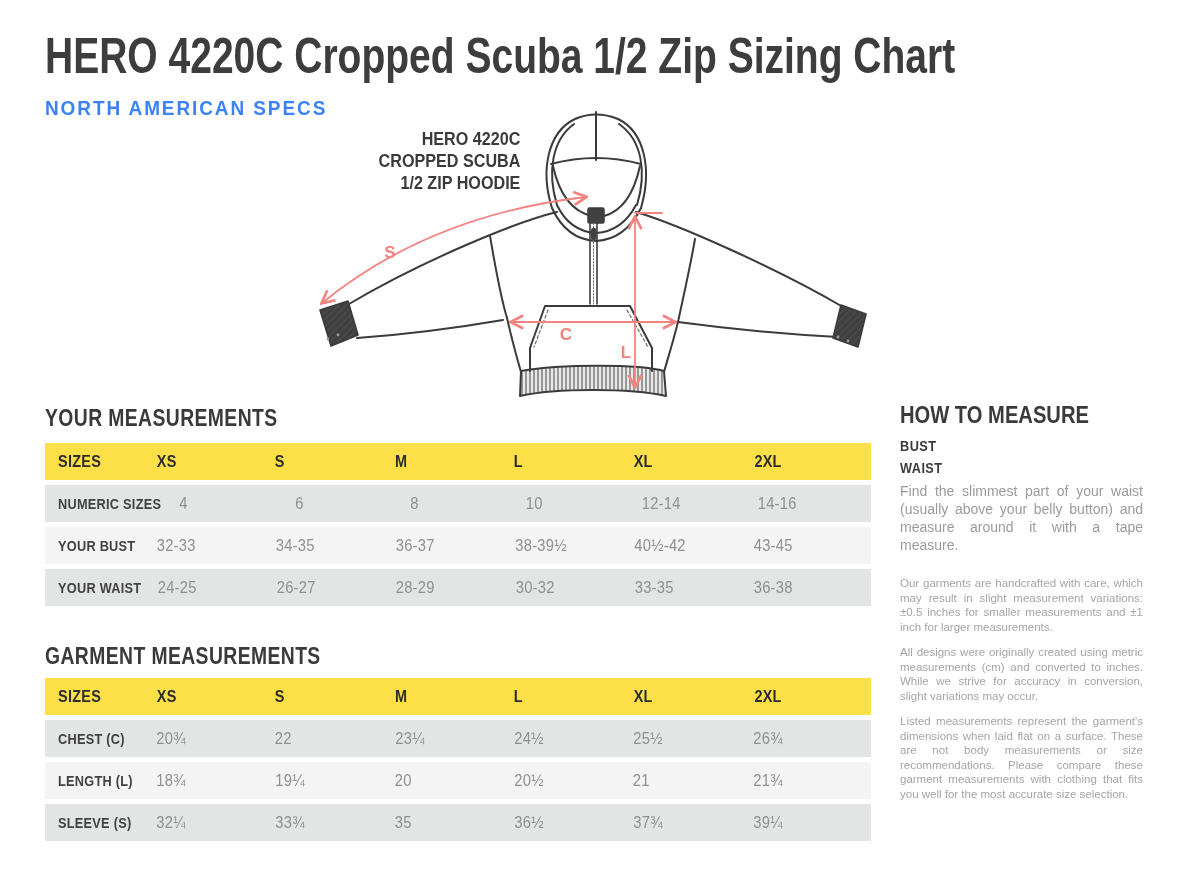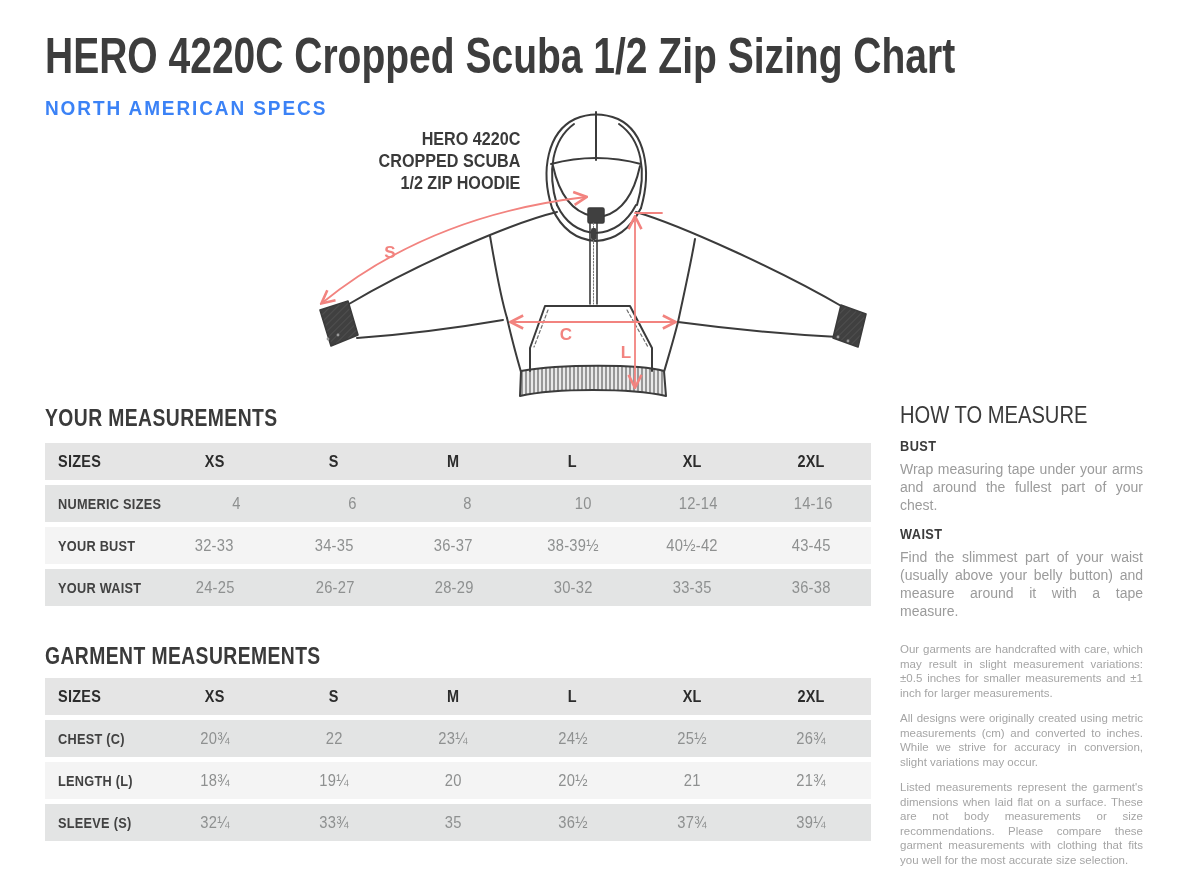--- a/index.html
+++ b/index.html
@@ -29,31 +29,31 @@
 
   .sec-heading{ position:absolute; left:45px; font-size:23px; font-weight:700; color:#3a3a3a;
           letter-spacing:.5px; white-space:nowrap; }
   .h-your{ top:405px;text-align:right; }
   .h-garment{ top:643px; }
 
   .size-table{ position:absolute; left:45px; width:826px; }
   .t-your{ top:443px; }
   .t-garment{ top:678px; }
   .row{ display:flex; align-items:center; height:37px; margin-bottom:5px; }
-  .row.head{ background:#e5e5e5; }
+  .row.head{ background:#fde047; }
   .row.shade-a{ background:#e3e4e4; }
   .row.shade-b{ background:#f4f4f4; }
-  .cell{ flex:1; text-align:center; overflow:visible; }
+  .cell{ flex:1; text-align:left; overflow:visible; }
   .cell.label{ flex:0 0 110px; padding-left:13px; text-align:left; }
   .row.head .cell, .row.head .cell.label{ font-size:17px; font-weight:700; color:#2c2c2c; letter-spacing:.3px; }
   .row .cell.label{ font-size:15px; font-weight:700; color:#424242; letter-spacing:.3px; }
   .cell .val{ font-size:16px; color:#8e9090; letter-spacing:.3px; }
 
   .right-col{ position:absolute; left:900px; top:402px; width:243px; }
-  .htm-heading{ font-size:24px; font-weight:400; color:#3a3a3a; line-height:26px; margin-bottom:10px; white-space:nowrap; }
+  .htm-heading{ font-size:24px; font-weight:700; color:#3a3a3a; line-height:26px; margin-bottom:10px; white-space:nowrap; }
   .sub-heading{ font-size:15px; font-weight:700; color:#3b3b3b; line-height:16px; letter-spacing:.5px; margin-bottom:6px; white-space:nowrap; }
   .measure-p{ font-size:14px; line-height:18px; color:#9b9b9b; text-align:justify; }
   .measure-p.p1{ margin-bottom:12px; }
   .measure-p.p2{ margin-bottom:22px; }
   .note-p{ font-size:11.5px; line-height:14.5px; color:#a5a5a5; text-align:justify; margin-bottom:11px; }
 </style>
 </head>
 <body>
 
 <div class="canvas">
@@ -237,21 +237,20 @@
       <div class="cell"><span class="val cx cx92c">36½</span></div>
       <div class="cell"><span class="val cx cx92c">37¾</span></div>
       <div class="cell"><span class="val cx cx92c">39¼</span></div>
     </div>
   </div>
 
   <div class="right-col">
     <div class="htm-heading"><span class="cx cx82l">HOW TO MEASURE</span></div>
 
     <div class="sub-heading"><span class="cx cx85l">BUST</span></div>
-    <p class="measure-p p1">Wrap measuring tape under your arms and around the fullest part of your chest.</p>
 
     <div class="sub-heading"><span class="cx cx85l">WAIST</span></div>
     <p class="measure-p p2">Find the slimmest part of your waist (usually above your belly button) and measure around it with a tape measure.</p>
 
     <p class="note-p">Our garments are handcrafted with care, which may result in slight measurement variations: ±0.5 inches for smaller measurements and ±1 inch for larger measurements.</p>
     <p class="note-p">All designs were originally created using metric measurements (cm) and converted to inches. While we strive for accuracy in conversion, slight variations may occur.</p>
     <p class="note-p">Listed measurements represent the garment's dimensions when laid flat on a surface. These are not body measurements or size recommendations. Please compare these garment measurements with clothing that fits you well for the most accurate size selection.</p>
   </div>
 
 </div>

